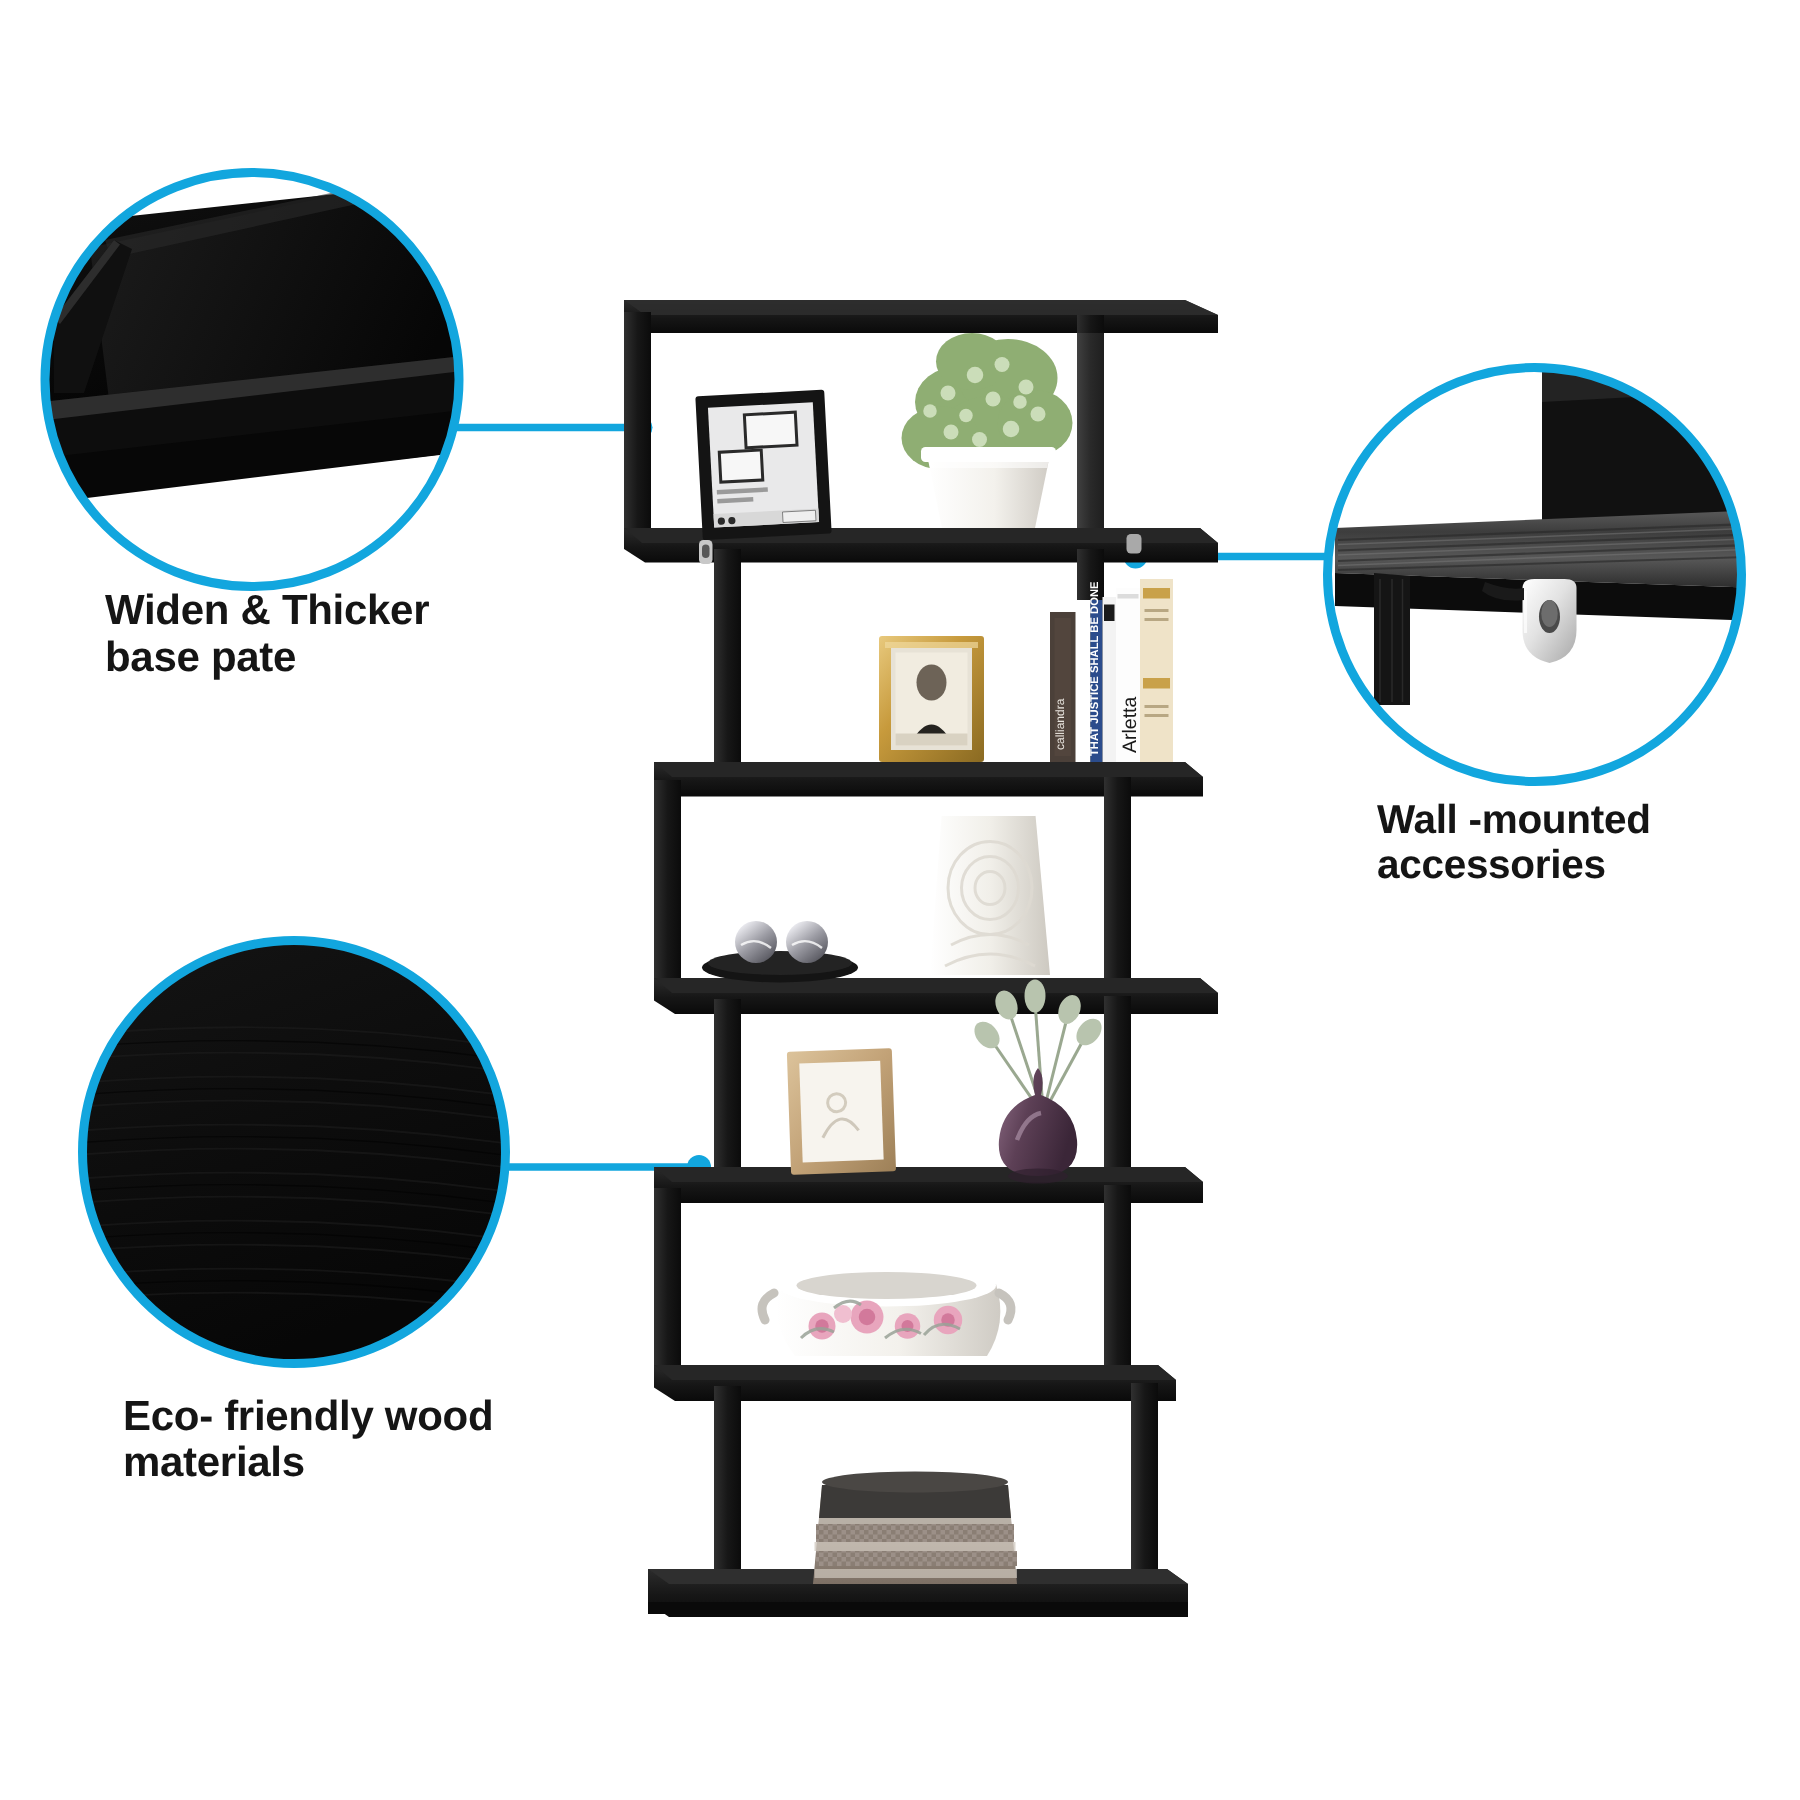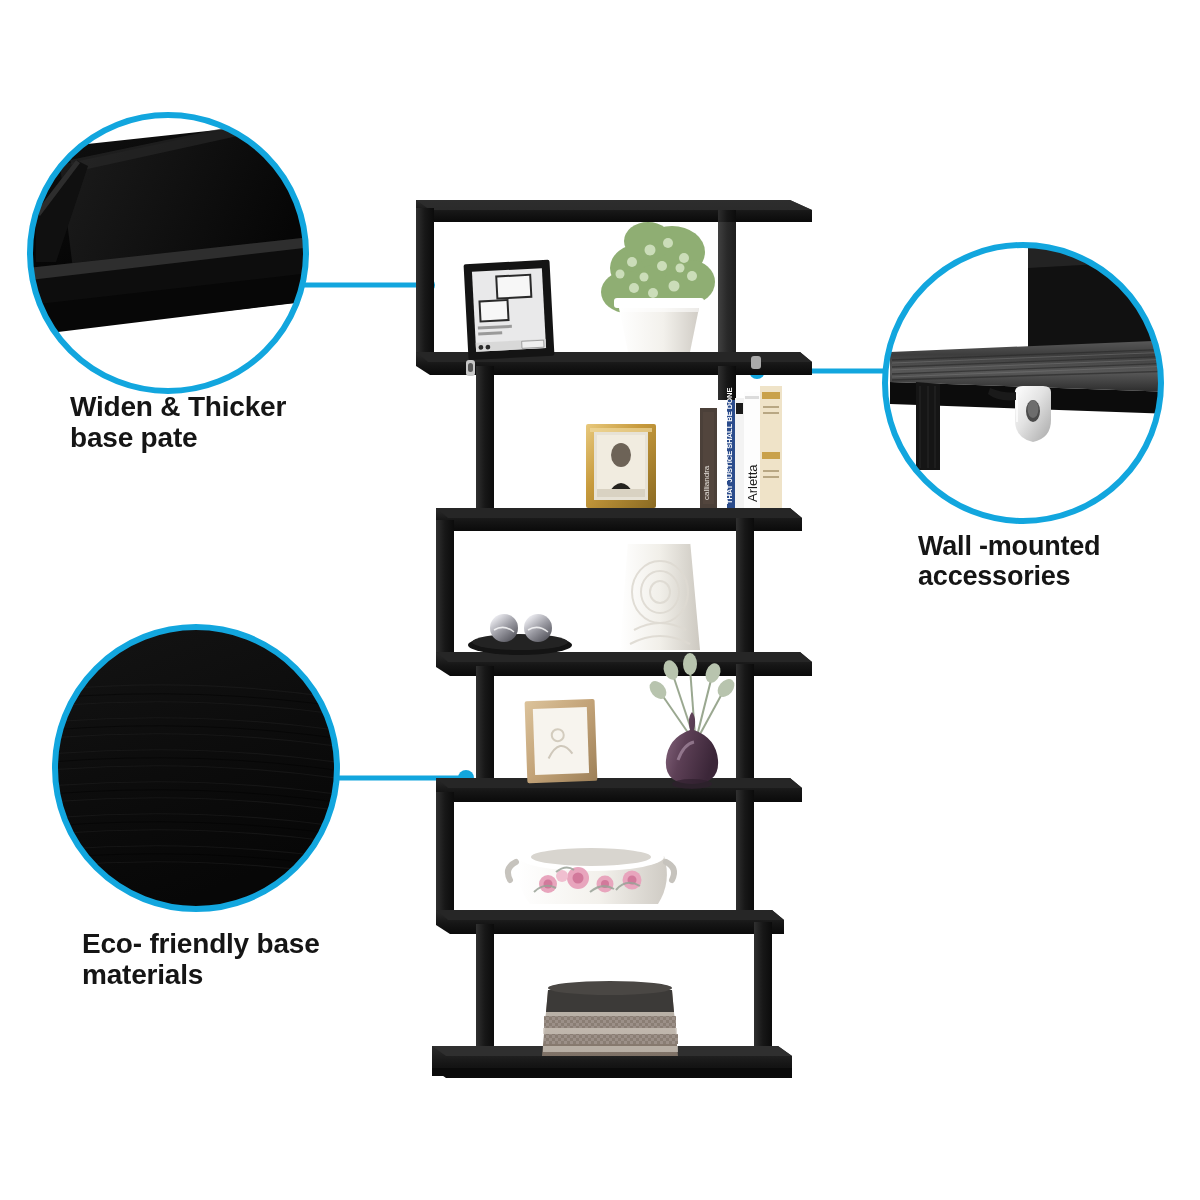--- a/index.html
+++ b/index.html
@@ -470,16 +470,16 @@
       <circle cx="196" cy="768" r="141" fill="none" stroke="#12A6DE" stroke-width="6"></circle>
     </g>
   </svg>
 
   <div class="callout-label" id="label-base">Widen &amp; Thicker
 base pate</div>
 
   <div class="callout-label" id="label-wall">Wall -mounted
 accessories</div>
 
-  <div class="callout-label" id="label-eco">Eco- friendly base
+  <div class="callout-label" id="label-eco">Eco- friendly wood
 materials</div>
 
 </div>
 
 </body></html>

